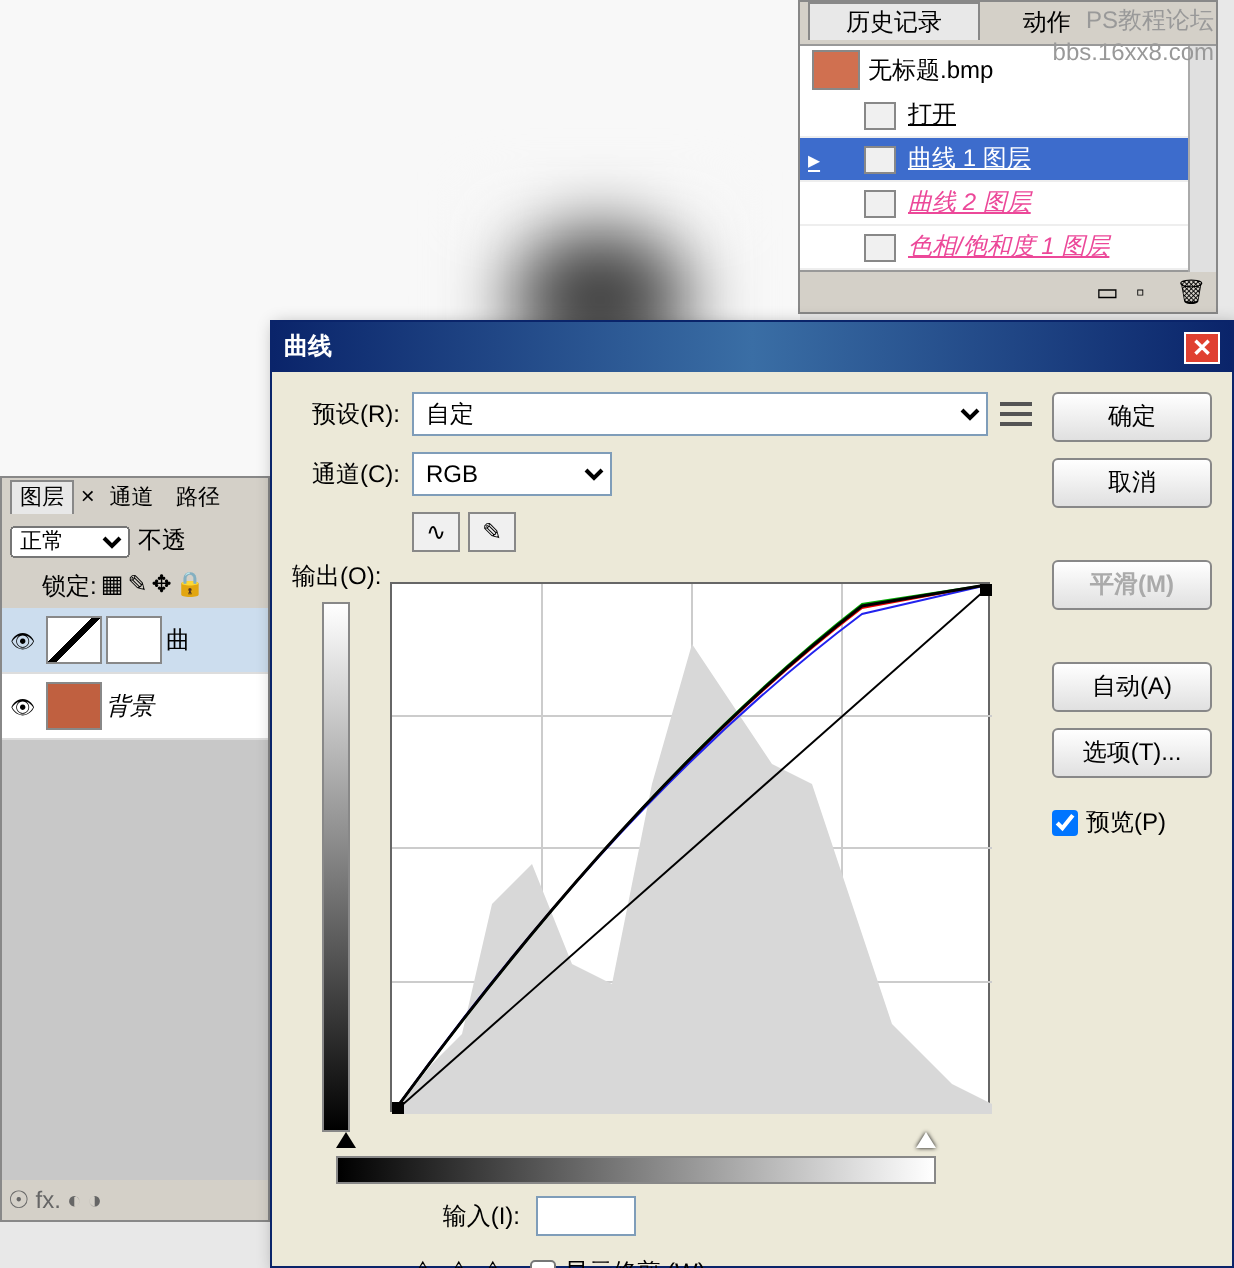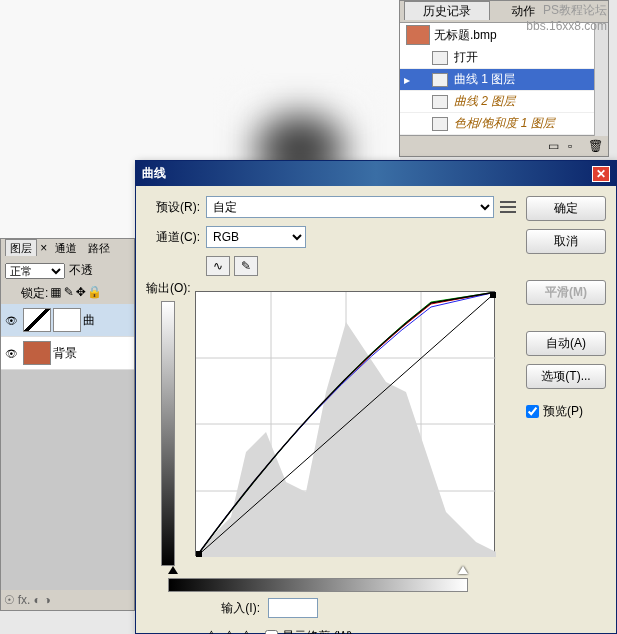--- a/index.html
+++ b/index.html
@@ -13,23 +13,23 @@
 .watermark { position: absolute; right: 10px; top: 2px; color: #999; font-size: 11px; text-align: right; z-index: 100; }
 
 
 .history-panel { position: absolute; right: 8px; top: 0; width: 210px; background: #d4d0c8; border: 1px solid #888; z-index: 5; }
 .history-panel .tabs { background: #d4d0c8; padding: 2px 4px; border-bottom: 1px solid #999; }
 .history-panel .tabs span { padding: 2px 18px; }
 .history-panel .tabs .active { background: #e8e8e8; border: 1px solid #888; border-bottom: none; }
 .history-panel .thumb-row { display: flex; align-items: center; padding: 2px; background: #fff; }
 .history-panel .thumb { width: 24px; height: 20px; background: #d07050; margin: 0 4px; border: 1px solid #888; }
 .history-panel .list { background: #fff; }
-.history-panel .item { display: flex; align-items: center; padding: 2px 4px; border-bottom: 1px solid #eee; }
+.history-panel .item { display: flex; align-items: center; padding: 2px 4px; border-bottom: 1px solid #eee; text-decoration: underline; }
 .history-panel .item.selected { background: #3d6ccc; color: #fff; }
-.history-panel .item.dimmed { color: #a16207; font-style: italic; }
+.history-panel .item.dimmed { color: #ec4899; font-style: italic; }
 .history-panel .item .hicon { width: 16px; height: 14px; border: 1px solid #888; margin: 0 6px 0 18px; background: #f0f0f0; }
 .history-panel .item .marker { width: 10px; }
 .history-panel .footer { display: flex; justify-content: flex-end; gap: 6px; padding: 3px 6px; background: #d4d0c8; border-top: 1px solid #999; }
 .history-panel .footer span { width: 14px; height: 14px; display: inline-block; }
 .history-panel .scroll { position: absolute; right: 0; top: 22px; bottom: 20px; width: 14px; background: #e0e0e0; border-left: 1px solid #aaa; }
 
 
 .layers-panel { position: absolute; left: 0; top: 238px; width: 135px; background: #d4d0c8; border: 1px solid #888; }
 .layers-panel .tabs { padding: 2px 4px; }
 .layers-panel .tabs span { padding: 2px 4px; font-size: 11px; }
@@ -167,21 +167,21 @@
   </div>
   <div class="layer selected">
     <span class="eye"></span>
     <div class="lthumb curves"></div>
     <div class="lthumb mask"></div>
     <span>曲</span>
   </div>
   <div class="layer">
     <span class="eye"></span>
     <div class="lthumb photo"></div>
-    <span style="">背景</span>
+    <span style="font-style:italic">背景</span>
   </div>
   <div class="spacer"></div>
   <div class="footer">
     <span>☉</span>
     <span>fx.</span>
     <span>◐</span>
     <span>◑</span>
   </div>
 </div>
 

